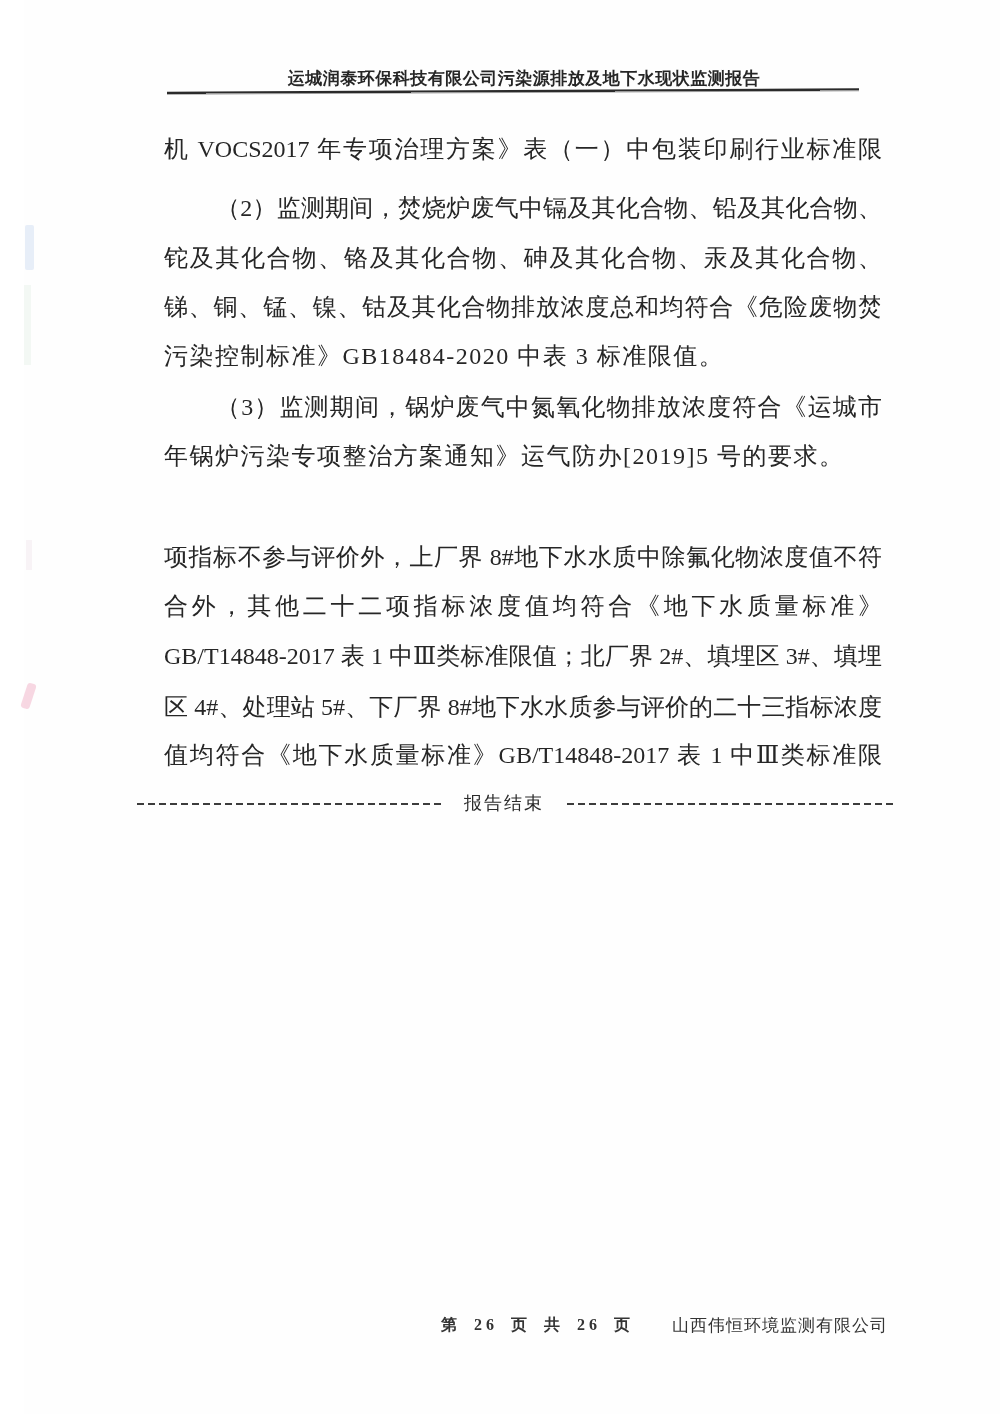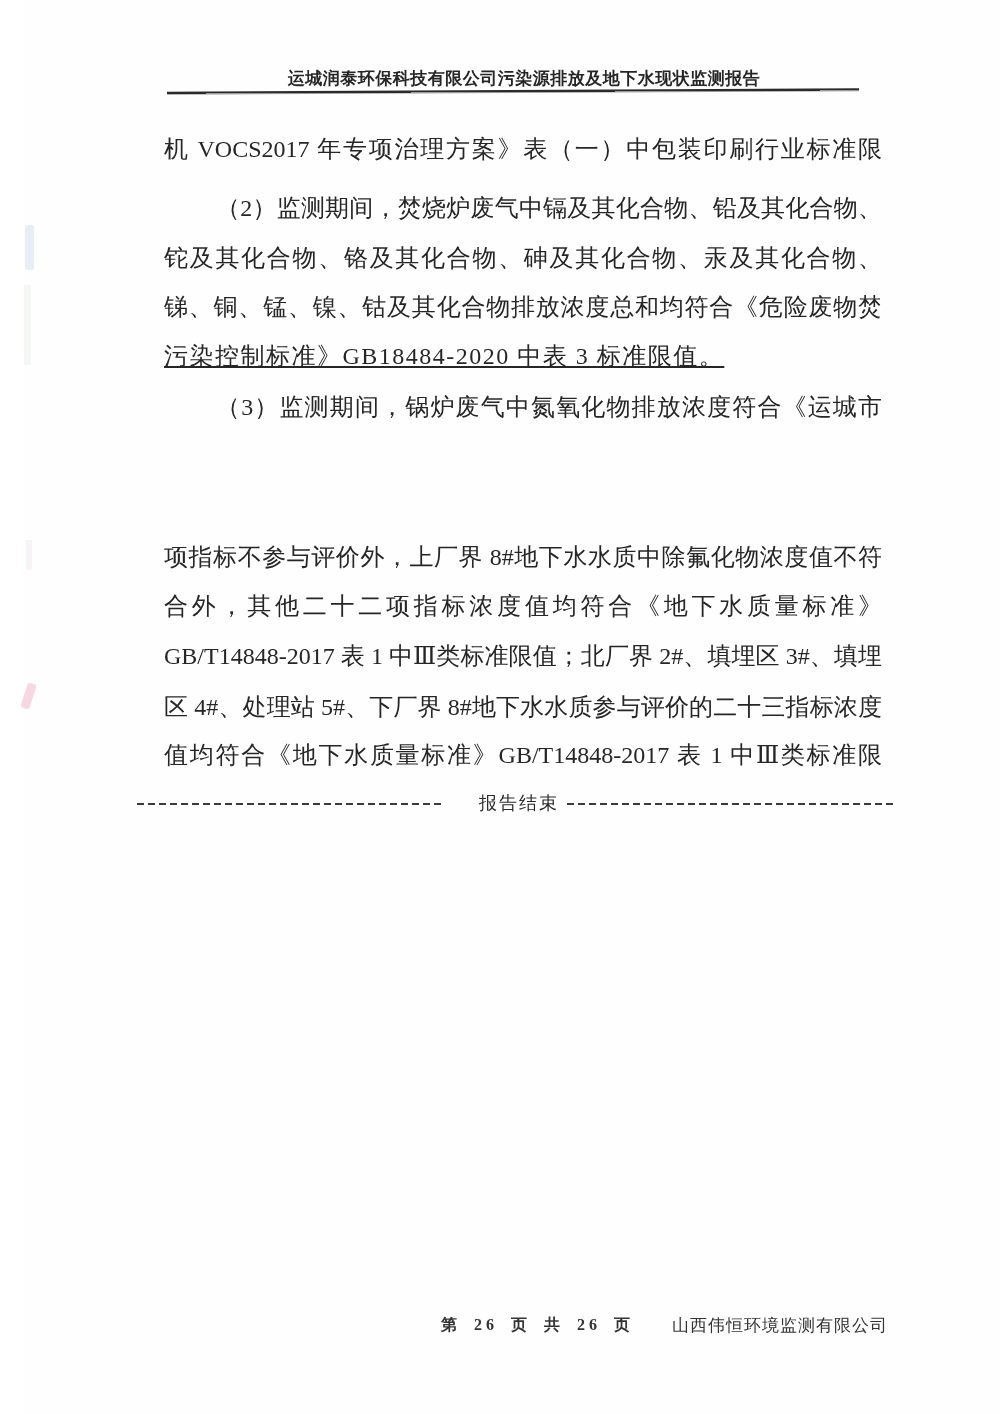--- a/index.html
+++ b/index.html
@@ -28,32 +28,32 @@
     position:absolute;left:140px;width:718px;height:32px;
     font-size:24px;color:#262626;
     white-space:nowrap;
   }
   .jlast{
     white-space:normal;
     text-align:justify;text-align-last:justify;
     overflow:hidden;
   }
   .indent{text-indent:52px;}
-  .natural{letter-spacing:1.5px;text-decoration:underline;}
+  .natural{letter-spacing:1.5px;}
 
   
   .dash{
     position:absolute;top:803px;height:2px;
     background:repeating-linear-gradient(90deg,#3c3c3c 0 7px,transparent 7px 11px);
   }
   .dash-left{left:113px;width:304px;}
   .dash-right{left:543px;width:326px;}
   .end-label{
     position:absolute;left:440px;top:791px;width:110px;
-    text-align:center;font-size:18px;color:#2a2a2a;letter-spacing:2px;
+    text-align:left;font-size:18px;color:#2a2a2a;letter-spacing:2px;
   }
 
   
   .footer-page{
     position:absolute;left:417px;top:1315px;
     font-size:16px;color:#343434;letter-spacing:4px;word-spacing:5px;font-weight:bold;
   }
   .footer-company{
     position:absolute;left:648px;top:1314px;
     font-size:17px;color:#343434;letter-spacing:1px;
@@ -75,20 +75,21 @@
 
   <div class="header-title">运城润泰环保科技有限公司污染源排放及地下水现状监测报告</div>
   <div class="header-rule"></div>
 
   <div class="bodyline jlast" style="top:133px">机 VOCS2017 年专项治理方案》表（一）中包装印刷行业标准限值。</div>
   <div class="bodyline jlast indent" style="top:192px">（2）监测期间，焚烧炉废气中镉及其化合物、铅及其化合物、</div>
   <div class="bodyline jlast" style="top:242px">铊及其化合物、铬及其化合物、砷及其化合物、汞及其化合物、锡、</div>
   <div class="bodyline jlast" style="top:291px">锑、铜、锰、镍、钴及其化合物排放浓度总和均符合《危险废物焚烧</div>
   <div class="bodyline natural" style="top:340px">污染控制标准》GB18484-2020 中表 3 标准限值。</div>
   <div class="bodyline jlast indent" style="top:391px">（3）监测期间，锅炉废气中氮氧化物排放浓度符合《运城市 2019</div>
+  <div class="bodyline natural" style="top:440px">年锅炉污染专项整治方案通知》运气防办[2019]5 号的要求。</div>
   <div class="bodyline jlast" style="top:541px">项指标不参与评价外，上厂界 8#地下水水质中除氟化物浓度值不符</div>
   <div class="bodyline jlast" style="top:590px">合外，其他二十二项指标浓度值均符合《地下水质量标准》</div>
   <div class="bodyline jlast" style="top:640px">GB/T14848-2017 表 1 中Ⅲ类标准限值；北厂界 2#、填埋区 3#、填埋</div>
   <div class="bodyline jlast" style="top:691px">区 4#、处理站 5#、下厂界 8#地下水水质参与评价的二十三指标浓度</div>
   <div class="bodyline jlast" style="top:739px">值均符合《地下水质量标准》GB/T14848-2017 表 1 中Ⅲ类标准限值。</div>
 
   <div class="dash dash-left"></div>
   <div class="end-label">报告结束</div>
   <div class="dash dash-right"></div>
 

